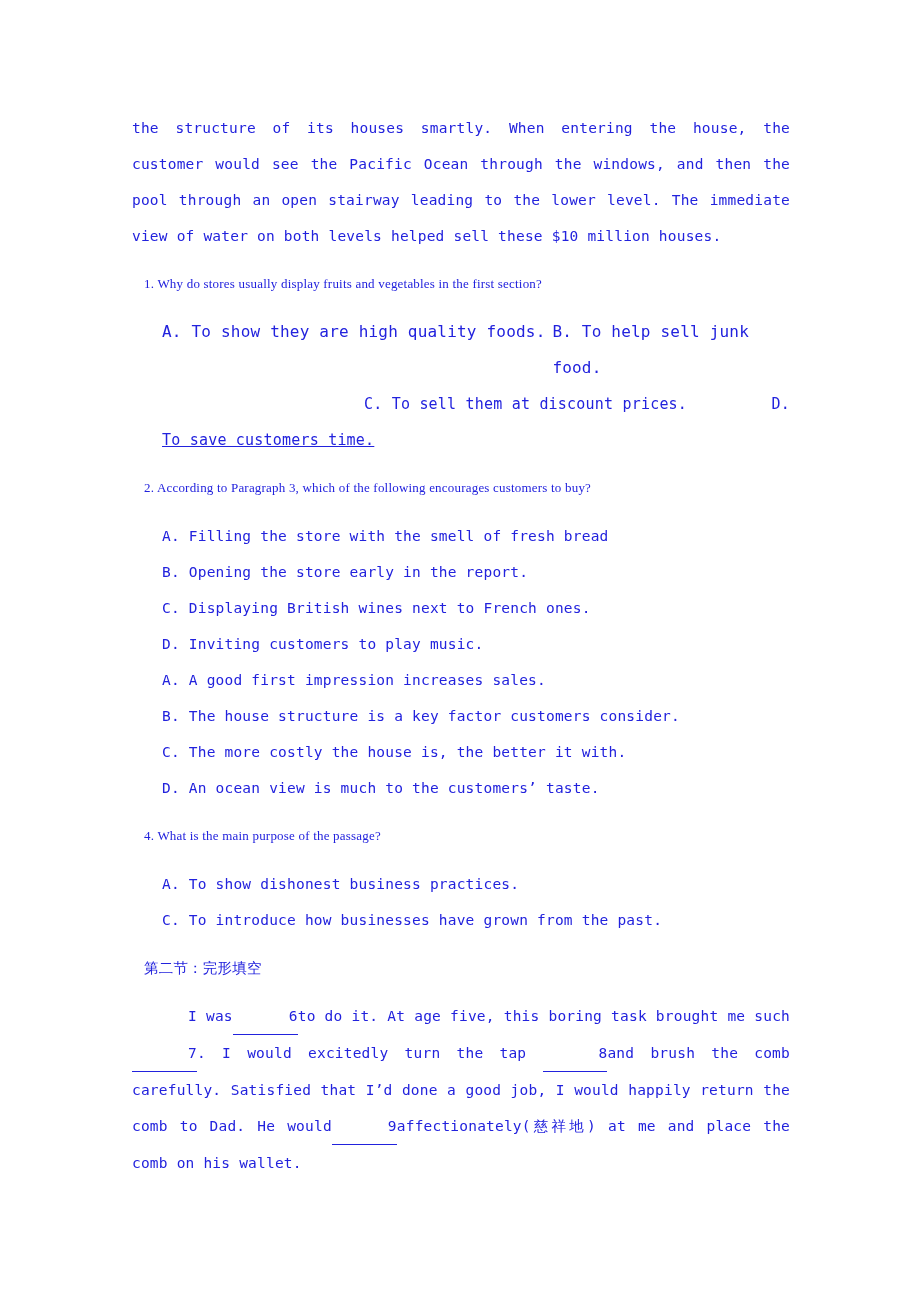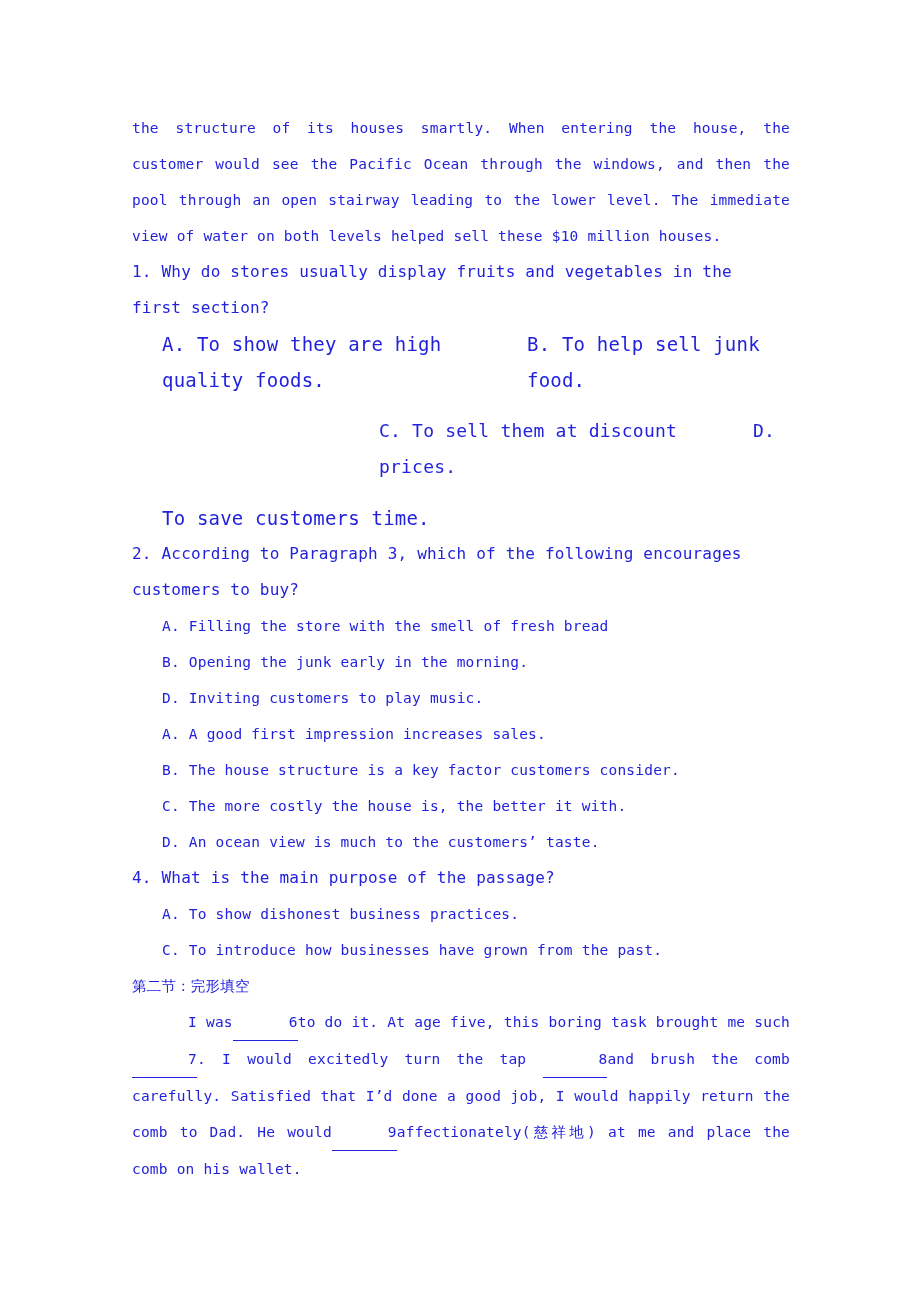--- a/index.html
+++ b/index.html
@@ -22,64 +22,66 @@
   }
   .para {
     font-size: 14.5px;
     line-height: 36px;
     text-align: justify;
     text-justify: inter-word;
     letter-spacing: 0.2px;
     margin: 0;
   }
   .q-line {
-    font-size: 16px;
+    font-size: 13px;
     line-height: 36px;
-    margin: 0;
+    margin: 12px;
     letter-spacing: 0.2px;
+    font-family: Liberation Serif, serif;
   }
   .opt {
     font-size: 14.5px;
     line-height: 36px;
     margin: 0 0 0 30px;
     letter-spacing: 0.2px;
   }
   .opt-row {
     display: flex;
-    font-size: 19px;
+    font-size: 16px;
     line-height: 36px;
     margin: 0 0 0 30px;
     letter-spacing: 0.2px;
   }
   .opt-row .a {
     width: 420px;
   }
   .opt-center {
-    font-size: 18px;
+    font-size: 15px;
     line-height: 36px;
-    margin: 15px;
+    margin: 0;
     letter-spacing: 0.2px;
     display: flex;
   }
   .opt-center .c {
     margin-left: 232px;
   }
   .opt-center .d {
     margin-left: auto;
   }
   .opt-tail {
-    font-size: 19px;
+    font-size: 15px;
     line-height: 36px;
     margin: 0 0 0 30px;
     letter-spacing: 0.2px;
+    text-decoration: underline;
   }
   .section-head {
     font-size: 14.5px;
     line-height: 36px;
-    margin: 0;
+    margin: 12px;
     letter-spacing: 0.2px;
   }
   .indent-1 {
     text-indent: 28px;
   }
   .indent-2 {
     text-indent: 56px;
   }
   .blank {
     border-bottom: 1px solid #2222dd;
@@ -107,21 +109,22 @@
     <span class="c">C. To sell them at discount prices.</span>
     <span class="d">D.</span>
   </div>
   <p class="opt-tail">To save customers time.</p>
 
   <p class="q-line">
     <span>2.</span>
     <span>According to Paragraph 3, which of the following encourages customers to buy?</span>
   </p>
   <p class="opt">A. Filling the store with the smell of fresh bread</p>
-  <p class="opt">B. Opening the junk early in the morning.</p>
+  <p class="opt">B. Opening the store early in the report.</p>
+  <p class="opt">C. Displaying British wines next to French ones.</p>
   <p class="opt">D. Inviting customers to play music.</p>
 
   <p class="opt">A. A good first impression increases sales.</p>
   <p class="opt">B. The house structure is a key factor customers consider.</p>
   <p class="opt">C. The more costly the house is, the better it with.</p>
   <p class="opt">D. An ocean view is much to the customers’ taste.</p>
 
   <p class="q-line">
     <span>4.</span>
     <span>What is the main purpose of the passage?</span>

